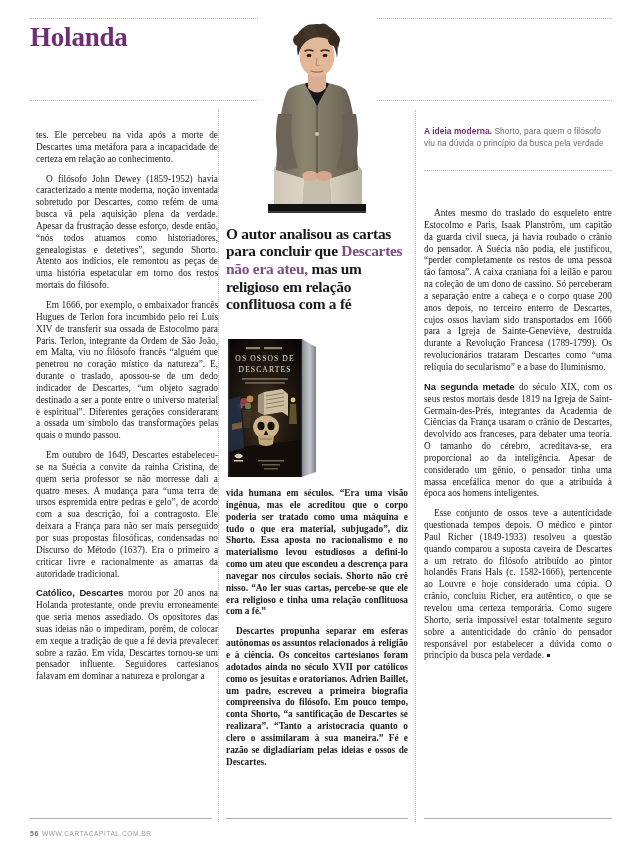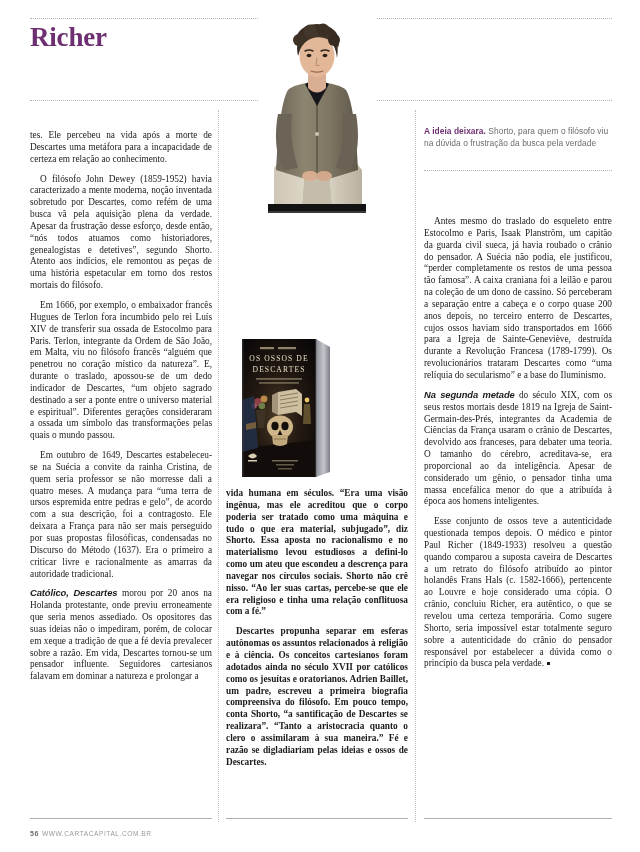--- a/index.html
+++ b/index.html
@@ -100,47 +100,46 @@
     text-indent: 10px;
   }
   .col p.noindent { text-indent: 0; }
   .col p + p { margin-top: 8px; }
 
   .lead-in {
     font-family: "Liberation Sans", "DejaVu Sans", sans-serif;
     font-weight: bold;
     font-size: 9.4px;
     letter-spacing: -0.1px;
-    font-style: italic;
   }
   .it { }
 
-  .col-left  { left: 30px;  top: 130px; width: 182px; }
+  .col-left  { left: 36px;  top: 130px; width: 182px; }
   .col-mid-b { left: 226px; top: 488px; width: 182px; font-weight: bold; }
-  .col-right { left: 424px; top: 216px; width: 188px; }
+  .col-right { left: 424px; top: 208px; width: 188px; }
 
   
   .headline {
     position: absolute;
     left: 226px;
     top: 212px;
     width: 186px;
     font-family: "Liberation Serif", "DejaVu Serif", serif;
     font-weight: bold;
     font-size: 15.4px;
     line-height: 17.6px;
     letter-spacing: -0.25px;
     color: #19171a;
   }
   .headline .hl-accent { color: #7d4a86; }
 
   
   .book {
     position: absolute;
-    left: 232px;
+    left: 218px;
     top: 336px;
     width: 108px;
     height: 144px;
     text-align: center;
   }
   .book-svg { display: block; width: 108px; height: 144px; }
 
   
   .endmark {
     display: inline-block;
@@ -180,21 +179,21 @@
   <div class="rule-v" style="left:218px; top:110px; height:712px;"></div>
   <div class="rule-v" style="left:415px; top:110px; height:712px;"></div>
 
   <div class="rule-h" style="left:424px; top:170px; width:188px;"></div>
 
   <div class="rule-solid" style="left:30px; top:818px; width:182px;"></div>
   <div class="rule-solid" style="left:226px; top:818px; width:182px;"></div>
   <div class="rule-solid" style="left:424px; top:818px; width:188px;"></div>
 
   <div class="masthead">
-    <div class="masthead-title">Richer</div>
+    <div class="masthead-title">Holanda</div>
   </div>
 
   <div class="photo-wrap">
     <svg class="photo-svg" viewBox="0 0 118 204" xmlns="http://www.w3.org/2000/svg">
       <defs>
         <linearGradient id="jacket" x1="0" y1="0" x2="1" y2="0">
           <stop offset="0%" stop-color="#6d6557"></stop>
           <stop offset="35%" stop-color="#8c856f"></stop>
           <stop offset="65%" stop-color="#7e7663"></stop>
           <stop offset="100%" stop-color="#5f584b"></stop>
@@ -249,24 +248,27 @@
 
       <ellipse cx="52" cy="158" rx="8" ry="5" fill="#d9ad90"></ellipse>
       <ellipse cx="66" cy="158" rx="8" ry="5" fill="#d3a78a"></ellipse>
 
       <rect x="10" y="186" width="98" height="7" fill="#121212"></rect>
       <rect x="10" y="193" width="98" height="2" fill="#3a3a3a"></rect>
     </svg>
   </div>
 
   <div class="caption">
-    <b>A ideia deixara.</b>
-    <span>Shorto, para quem o filósofo viu na dúvida o frustração da busca pela verdade</span>
-  </div>
-
+    <b>A ideia moderna.</b>
+    <span>Shorto, para quem o filósofo viu na dúvida o princípio da busca pela verdade</span>
+  </div>
+
+  <h2 class="headline">
+    <span>O autor analisou as cartas para concluir que </span><span class="hl-accent">Descartes não era ateu,</span><span> mas um religioso em relação conflituosa com a fé</span>
+  </h2>
 
   <div class="book">
     <svg class="book-svg" viewBox="0 0 108 144" xmlns="http://www.w3.org/2000/svg">
       <defs>
         <linearGradient id="spine" x1="0" y1="0" x2="1" y2="0">
           <stop offset="0%" stop-color="#8d9097"></stop>
           <stop offset="55%" stop-color="#c3c6cb"></stop>
           <stop offset="100%" stop-color="#7c7f86"></stop>
         </linearGradient>
         <radialGradient id="vanitas" cx="48%" cy="56%" r="72%">

